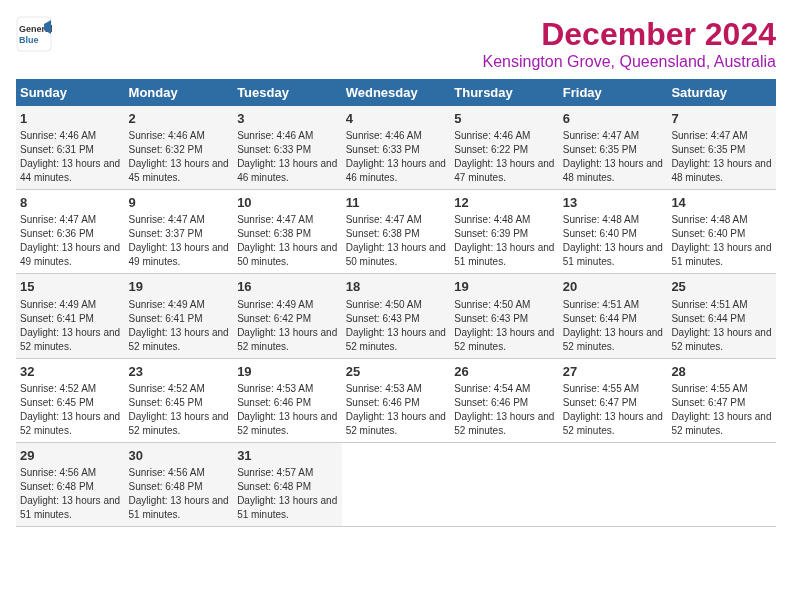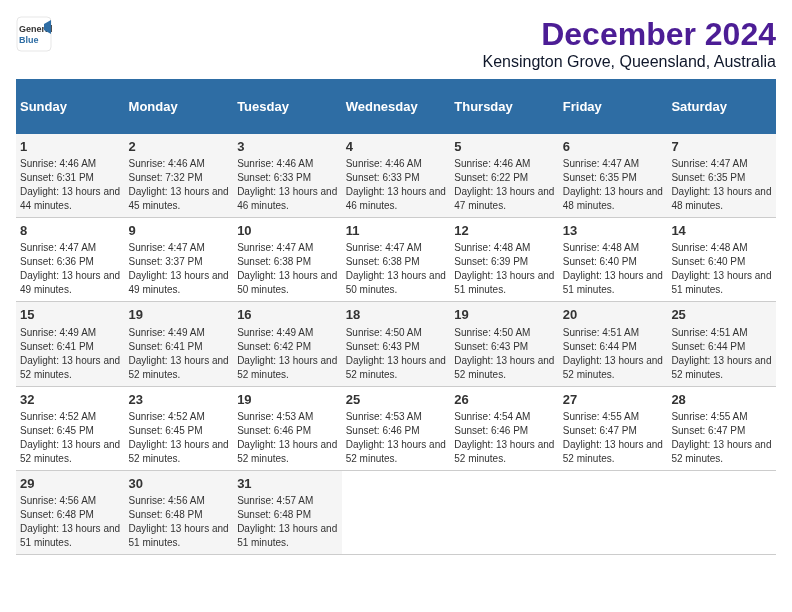--- a/index.html
+++ b/index.html
@@ -30,36 +30,36 @@
     .logo-icon {
       width: 36px;
       height: 36px;
     }
     .title-block {
       text-align: right;
     }
     .title-block h1 {
       font-size: 32px;
       font-weight: bold;
-      color: #4c1d95;
+      color: #be185d;
     }
     .title-block h2 {
       font-size: 16px;
       font-weight: normal;
-      color: #0f172a;
+      color: #a21caf;
     }
     table {
       width: 100%;
       border-collapse: collapse;
       font-size: 11px;
     }
     thead tr th {
       background-color: #2e6da4;
       color: #fff;
-      padding: 20px 4px;
+      padding: 6px 4px;
       text-align: left;
       font-size: 13px;
       font-weight: bold;
     }
     tbody tr {
       border-bottom: 1px solid #ccc;
     }
     tbody tr:nth-child(odd) {
       background-color: #f5f5f5;
     }
@@ -123,21 +123,21 @@
       <tr>
         <td>
         <span class="day-num">1</span>
         <span class="info">Sunrise: 4:46 AM</span>
         <span class="info">Sunset: 6:31 PM</span>
         <span class="info">Daylight: 13 hours and 44 minutes.</span>
       </td>
         <td>
         <span class="day-num">2</span>
         <span class="info">Sunrise: 4:46 AM</span>
-        <span class="info">Sunset: 7:32 PM</span>
+        <span class="info">Sunset: 6:32 PM</span>
         <span class="info">Daylight: 13 hours and 45 minutes.</span>
       </td>
         <td>
         <span class="day-num">3</span>
         <span class="info">Sunrise: 4:46 AM</span>
         <span class="info">Sunset: 6:33 PM</span>
         <span class="info">Daylight: 13 hours and 46 minutes.</span>
       </td>
         <td>
         <span class="day-num">4</span>

